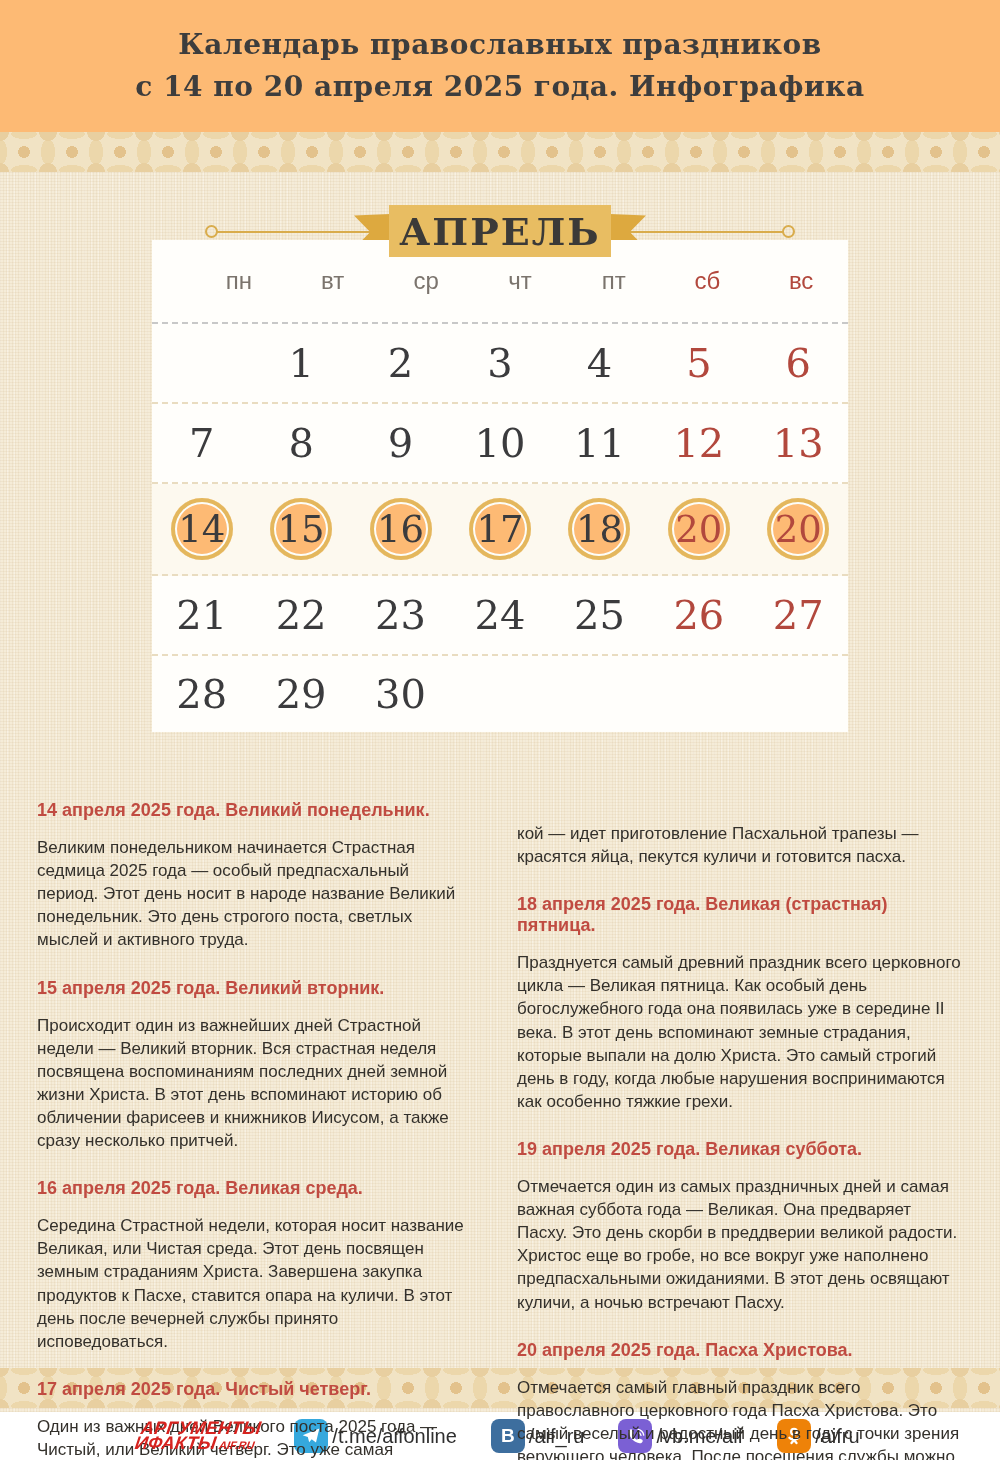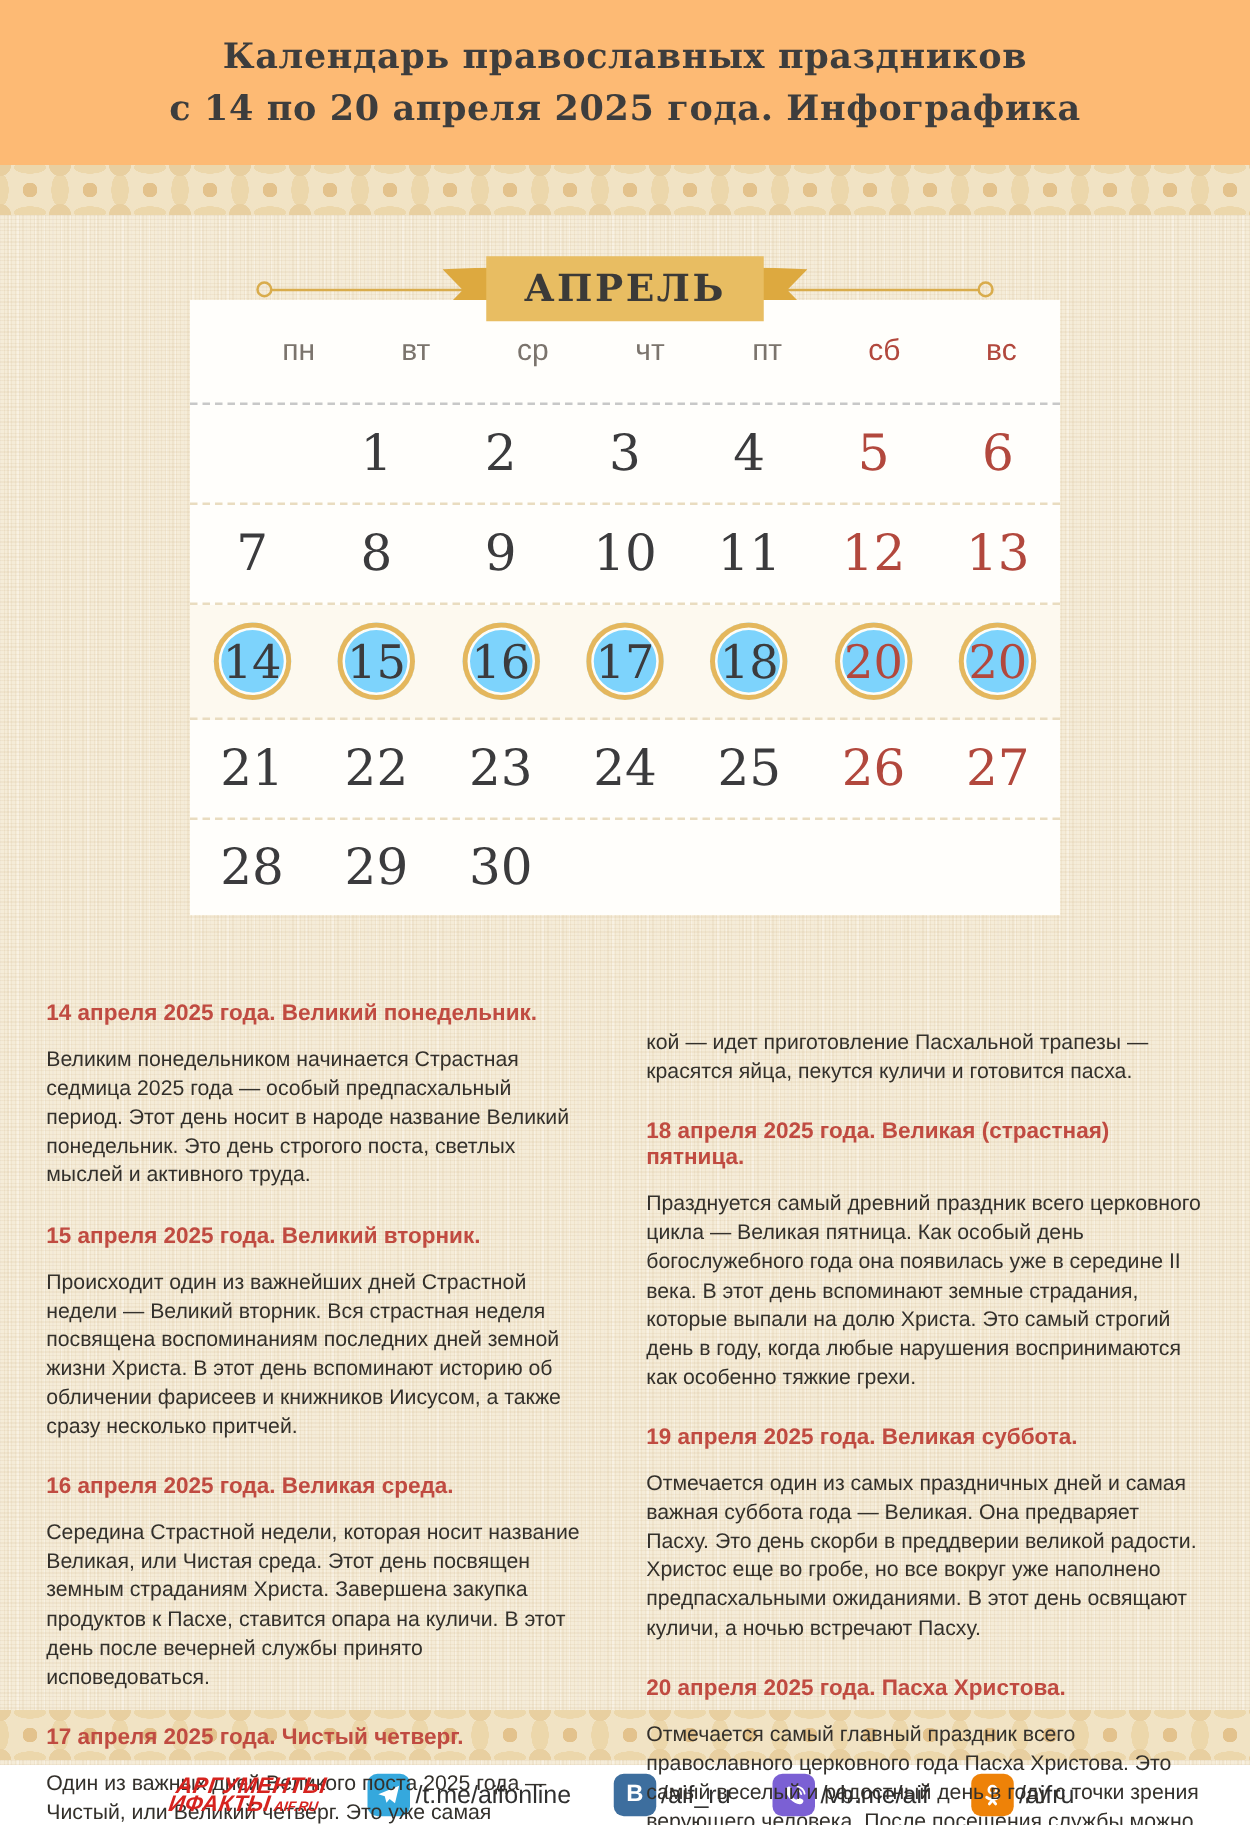--- a/index.html
+++ b/index.html
@@ -33,42 +33,42 @@
       radial-gradient(ellipse 5px 12px at 2px 20px,  #ecd7ab 97%, transparent 100%),
       radial-gradient(ellipse 5px 12px at 46px 20px, #ecd7ab 97%, transparent 100%);
     background-size:48px 40px;}
   .band.top{top:0;}
   .band.bottom{bottom:4px;}
 
   
   .calendar-wrap{position:absolute;left:152px;top:73px;width:696px;}
   .banner{position:absolute;left:50%;transform:translateX(-50%);top:0;width:222px;height:52px;
         background:#e8bd62;z-index:3;display:flex;align-items:center;justify-content:center;
-        font-family:"DejaVu Serif",serif;font-weight:700;font-size:30px;letter-spacing:2px;color:#3b3a38;}
+        font-family:"DejaVu Serif",serif;font-weight:700;font-size:38px;letter-spacing:2px;color:#3b3a38;}
   .tail{position:absolute;top:9px;width:36px;height:36px;background:#dda93f;z-index:2;}
   .tail.left {left:calc(50% - 146px);clip-path:polygon(0 4%,100% 0,100% 100%,0 96%,45% 50%);}
   .tail.right{right:calc(50% - 146px);clip-path:polygon(100% 4%,0 0,0 100%,100% 96%,55% 50%);}
   .flourish{position:absolute;top:26px;height:2px;width:212px;background:#d9ac4c;z-index:1;}
   .flourish.left{left:64px;}  .flourish.right{right:64px;}
   .flourish::before{content:'';position:absolute;width:9px;height:9px;border:2px solid #d9ac4c;
         border-radius:50%;top:-6px;}
   .flourish.left::before{left:-11px;} .flourish.right::before{right:-11px;}
 
   .panel{margin-top:35px;background:#fffefb;position:relative;z-index:2;}
   .weekdays{display:grid;grid-template-columns:repeat(7,1fr);height:82px;align-items:center;
         text-align:center;font-size:24px;color:#7b746d;border-bottom:2px dashed #c8c8c8;padding-left:40px;}
   .weekdays .wd.weekend{color:#b2483d;}
   .week{display:grid;grid-template-columns:repeat(7,1fr);height:78px;align-items:center;
         text-align:center;font-family:"DejaVu Serif",serif;font-size:40px;color:#3b3b3d;
         border-bottom:2px dashed #e9dcc0;}
   .week:last-child{border-bottom:none;height:76px;}
   .week.highlight{height:90px;background:#fdf9ef;}
   .week .num.red{color:#b2483d;}
   .circle{display:inline-flex;width:62px;height:62px;border-radius:50%;align-items:center;
-        justify-content:center;background:#7dd3fc;font-size:37px;
+        justify-content:center;background:#fdba74;font-size:37px;
         box-shadow:inset 0 0 0 4px #e4b75d, inset 0 0 0 6px #fdfdf8;}
 
   
   .articles{position:absolute;top:660px;left:37px;display:grid;grid-template-columns:433px 448px;
         grid-column-gap:47px;align-items:start;}
   .art-heading{color:#c04b41;font-weight:700;font-size:18px;margin:26px 0 15px;}
   .art-col > .art:first-child .art-heading{margin-top:8px;}
   .art-body{color:#33302b;font-size:17px;line-height:1.36;margin:0 0 4px;}
   .art-body.cont{margin-top:30px;}
 

